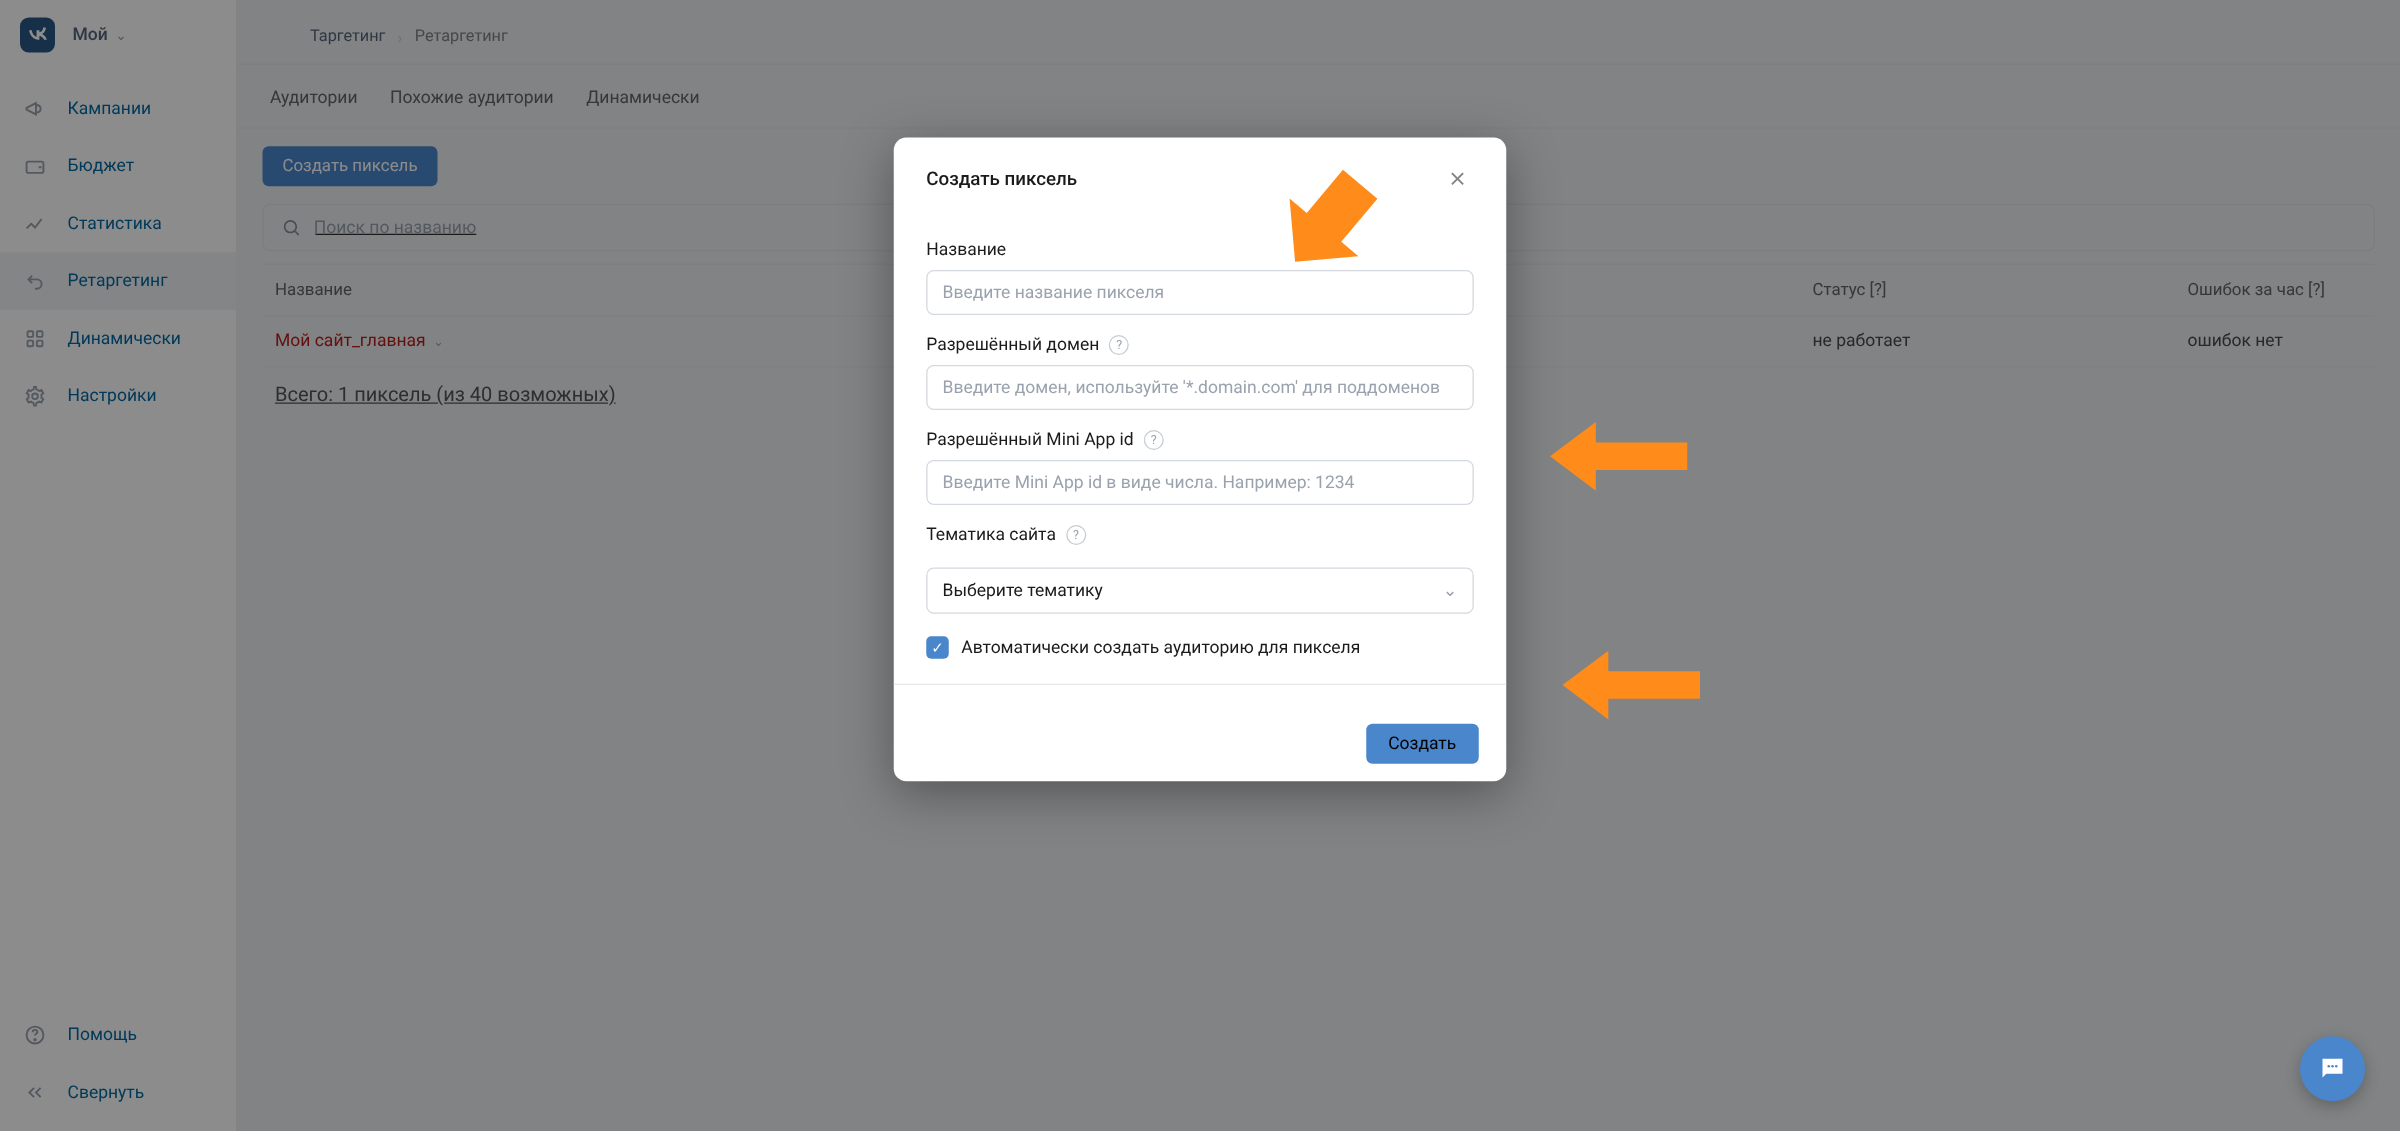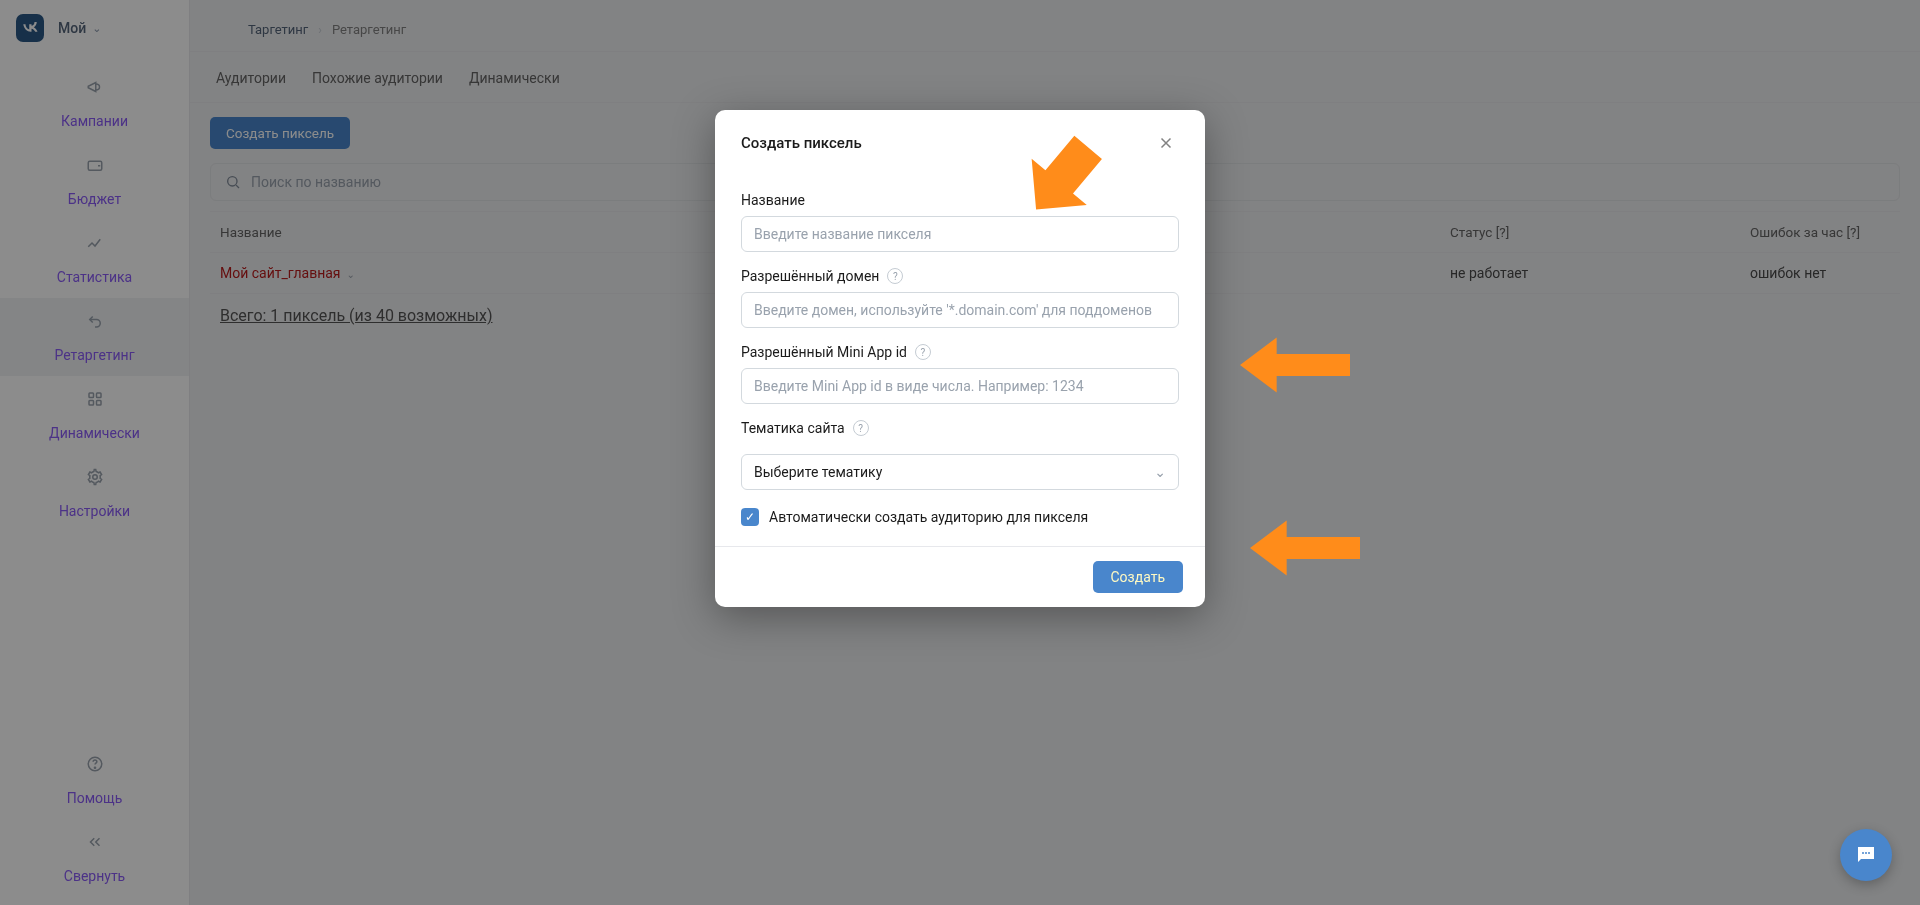--- a/index.html
+++ b/index.html
@@ -6,21 +6,21 @@
 html,body { width:1920px; height:905px; overflow:hidden; background:#edeef0; }
 .app { position:relative; width:100%; height:100%; display:flex; }
 
 
 .sidebar { width:190px; background:#fff; display:flex; flex-direction:column; border-right:1px solid #e7e8ec; }
 .brand { display:flex; gap:14px; padding:14px 16px; }
 .vk-logo { width:28px; height:28px; border-radius:7px; background:#2a5885; display:flex; align-items:center; justify-content:center; }
 .brand-label { color:#55657a; font-size:14px; font-weight:500; display:flex; align-items:center; gap:6px; }
 .brand-label .chev { color:#8b99ad; font-size:11px; }
 .nav { flex:1; padding-top:8px; }
-.nav-item { display:flex; align-items:center; gap:16px; padding:13px 18px; color:#8b5cf6; font-size:14px; cursor:pointer;flex-direction:column; }
+.nav-item { display:flex; align-items:center; gap:16px; padding:13px 18px; color:#0369a1; font-size:14px; cursor:pointer; }
 .nav-item.active { background:#f0f2f5; }
 .nav-ico { width:20px; height:20px; display:flex; align-items:center; justify-content:center; color:#99a2ad; }
 .foot { padding-bottom:8px; }
 
 
 .main { flex:1; display:flex; flex-direction:column; }
 .crumbs { padding:22px 26px 14px; color:#828282; font-size:13px; display:flex; align-items:center; gap:10px; border-bottom:1px solid #e7e8ec; }
 .crumbs .c1 { color:#55657a;margin-left:32px; }
 .crumbs .sep { color:#c5ccd3; font-size:12px; }
 .tabs { display:flex; gap:26px; padding:18px 26px 0; border-bottom:1px solid #e7e8ec; font-size:14px; }
@@ -44,21 +44,21 @@
 .close-x { color:#828282; cursor:pointer; padding:4px; }
 .modal-body { padding:2px 26px 20px; }
 .fld-label { font-size:14px; color:#1b1b1b; margin-top:16px; display:flex; align-items:center; gap:8px; }
 .fld-help { width:16px; height:16px; border:1px solid #c5ccd3; border-radius:50%; color:#99a2ad; font-size:10px; display:flex; align-items:center; justify-content:center; }
 .inp { width:100%; margin-top:8px; border:1px solid #d3d9de; border-radius:6px; padding:9px 12px; font-size:14px; color:#333; }
 .inp::placeholder { color:#99a2ad; }
 .sel { width:100%; margin-top:18px; border:1px solid #d3d9de; border-radius:6px; padding:9px 12px; font-size:14px; color:#1b1b1b; display:flex; justify-content:space-between; align-items:center; cursor:pointer; background:#fff; }
 .chk-row { display:flex; align-items:center; gap:10px; margin-top:18px; font-size:14px; color:#1b1b1b; }
 .chk { width:18px; height:18px; border-radius:4px; background:#4986cc; display:flex; align-items:center; justify-content:center; color:#fff; font-size:12px; }
 .modal-foot { border-top:1px solid #e7e8ec; padding:14px 22px; display:flex; justify-content:flex-end; }
-.btn-create { background:#4986cc; color:#fef9c3; border:none; border-radius:5px; padding:8px 18px; font-size:14px; cursor:pointer; }
+.btn-create { background:#4986cc; color:#000000; border:none; border-radius:5px; padding:8px 18px; font-size:14px; cursor:pointer;margin-top:17px; }
 
 
 .arr { position:absolute; fill:#ff8c1a; }
 
 
 .chat-fab { position:absolute; right:28px; bottom:24px; width:52px; height:52px; border-radius:50%; background:#4986cc; display:flex; align-items:center; justify-content:center; color:#fff; cursor:pointer; box-shadow:0 4px 12px rgba(0,0,0,.25); }
 
 svg { display:block; }
 </style>
 </head>
@@ -172,21 +172,21 @@
     <div class="primary-bar">
       <button class="btn-primary">Создать пиксель</button>
     </div>
     <div class="searchline">
       <span>
           <svg width="16" height="16" viewBox="0 0 24 24" fill="none" stroke="currentColor" stroke-width="2">
             <circle cx="11" cy="11" r="7"></circle>
             <path d="M21 21l-4.3-4.3"></path>
           </svg>
         </span>
-      <input class="inp" style="border: none; padding: 0px; margin: 0px; background: transparent; outline: none;" placeholder="Поиск по названию">
+      <input class="inp" style="border: none; padding: 0px; margin: 0px; background: transparent; outline: none; text-decoration: underline;" placeholder="Поиск по названию">
     </div>
     <div class="table-head">
       <div class="col-name">Название</div>
       <div class="col-status">Статус [?]</div>
       <div class="col-errors">Ошибок за час [?]</div>
     </div>
     <div class="table-row">
       <div class="col-name"><a href="#">Мой сайт_главная</a><span class="chev-sm">⌄</span></div>
       <div class="col-status">не работает</div>
       <div class="col-errors">ошибок нет</div>

